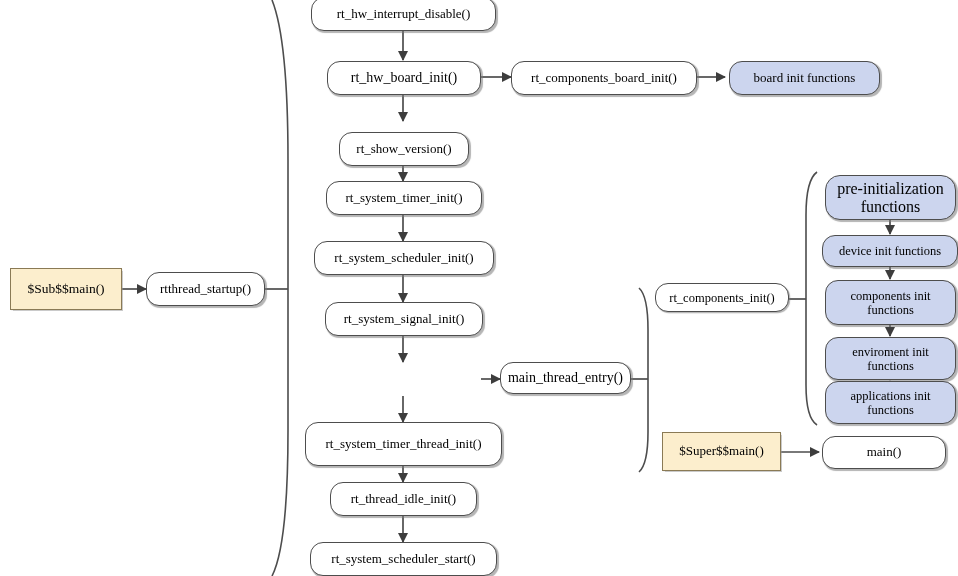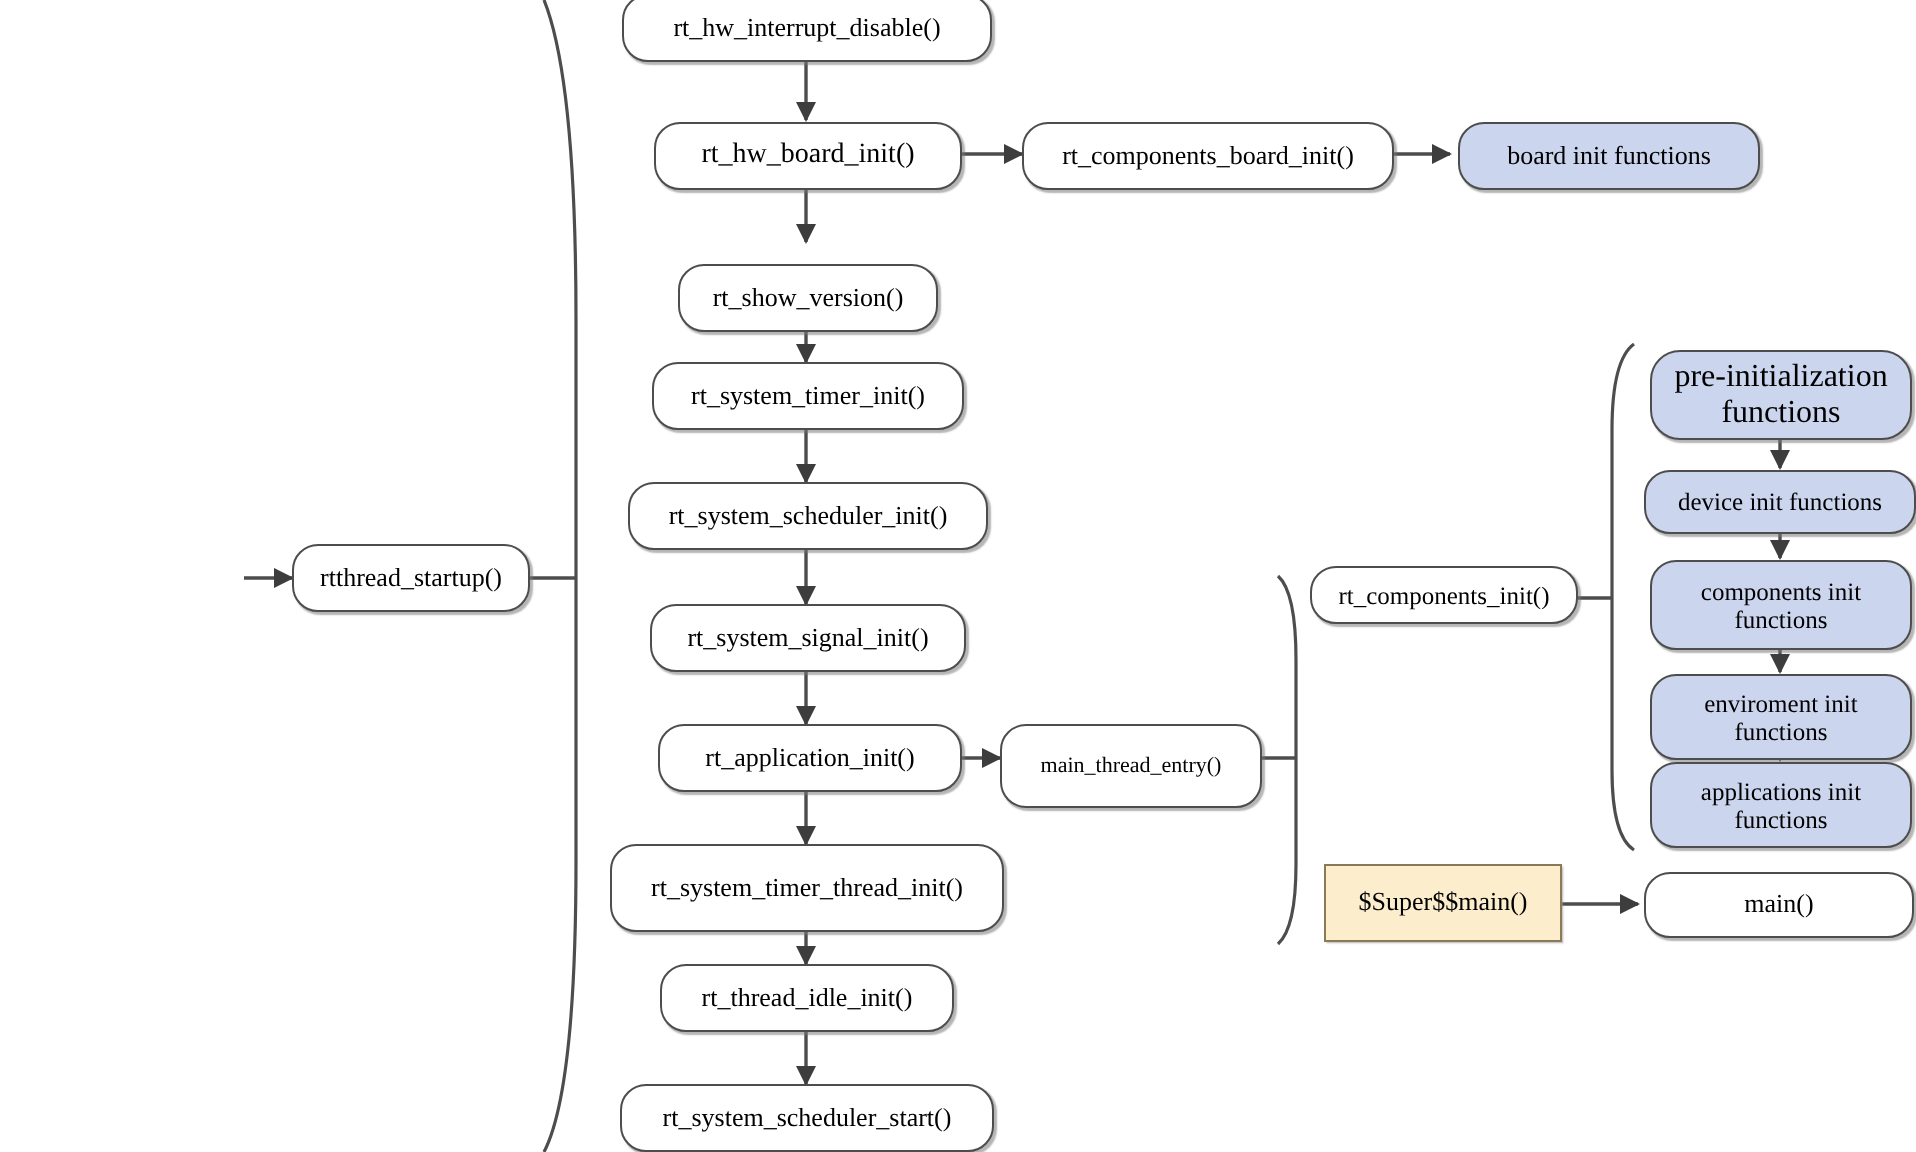--- a/index.html
+++ b/index.html
@@ -108,20 +108,23 @@
 
       <line x1="890" y1="220" x2="890" y2="234" marker-end="url(#arrow)"></line>
       <line x1="890" y1="267" x2="890" y2="279" marker-end="url(#arrow)"></line>
       <line x1="890" y1="325" x2="890" y2="336" marker-end="url(#arrow)"></line>
       <line x1="890" y1="369" x2="890" y2="380" marker-end="url(#arrow)"></line>
 
       <line x1="781" y1="452" x2="819" y2="452" marker-end="url(#arrow)"></line>
     </g>
   </svg>
 
+  <div class="node rect cream" style="left:10px; top:268px; width:112px; height:42px; font-size:13.5px;">
+    <span class="lbl">$Sub$$main()</span>
+  </div>
 
   <div class="node rounded" style="left:146px; top:272px; width:119px; height:34px; font-size:13px;">
     <span class="lbl">rtthread_startup()</span>
   </div>
 
   <div class="node rounded" style="left:311px; top:-3px; width:185px; height:34px; font-size:13px;">
     <span class="lbl">rt_hw_interrupt_disable()</span>
   </div>
 
   <div class="node rounded" style="left:327px; top:61px; width:154px; height:34px; font-size:14px;">
@@ -137,23 +140,20 @@
   </div>
 
   <div class="node rounded" style="left:314px; top:241px; width:180px; height:34px; font-size:13px;">
     <span class="lbl">rt_system_scheduler_init()</span>
   </div>
 
   <div class="node rounded" style="left:325px; top:302px; width:158px; height:34px; font-size:13px;">
     <span class="lbl">rt_system_signal_init()</span>
   </div>
 
-  <div class="node rounded" style="left:329px; top:362px; width:152px; height:34px; font-size:13px;">
-    <span class="lbl">rt_application_init()</span>
-  </div>
 
   <div class="node rounded" style="left:305px; top:422px; width:197px; height:44px; font-size:13px;">
     <span class="lbl">rt_system_timer_thread_init()</span>
   </div>
 
   <div class="node rounded" style="left:330px; top:482px; width:147px; height:34px; font-size:13px;">
     <span class="lbl">rt_thread_idle_init()</span>
   </div>
 
   <div class="node rounded" style="left:310px; top:542px; width:187px; height:34px; font-size:13px;">
@@ -161,33 +161,33 @@
   </div>
 
   <div class="node rounded" style="left:511px; top:61px; width:186px; height:34px; font-size:13px;">
     <span class="lbl">rt_components_board_init()</span>
   </div>
 
   <div class="node rounded blue" style="left:729px; top:61px; width:151px; height:34px; font-size:13px;">
     <span class="lbl">board init functions</span>
   </div>
 
-  <div class="node rounded" style="left:500px; top:362px; width:131px; height:42px; font-size:11px;">
+  <div class="node rounded" style="left:500px; top:362px; width:131px; height:32px; font-size:14px;">
     <span class="lbl">main_thread_entry()</span>
   </div>
 
   <div class="node rounded" style="left:655px; top:283px; width:134px; height:29px; font-size:12.5px;">
     <span class="lbl">rt_components_init()</span>
   </div>
 
   <div class="node rect cream" style="left:662px; top:432px; width:119px; height:39px; font-size:13px;">
     <span class="lbl">$Super$$main()</span>
   </div>
 
-  <div class="node rounded" style="left:822px; top:436px; width:135px; height:33px; font-size:13px;">
+  <div class="node rounded" style="left:822px; top:436px; width:124px; height:33px; font-size:13px;">
     <span class="lbl">main()</span>
   </div>
 
   <div class="node rounded blue" style="left:825px; top:175px; width:131px; height:45px; font-size:16px;border-radius:15px;">
     <span class="lbl">pre-initialization
 functions</span>
   </div>
 
   <div class="node rounded blue" style="left:822px; top:235px; width:136px; height:32px; font-size:12.5px;">
     <span class="lbl">device init functions</span>

